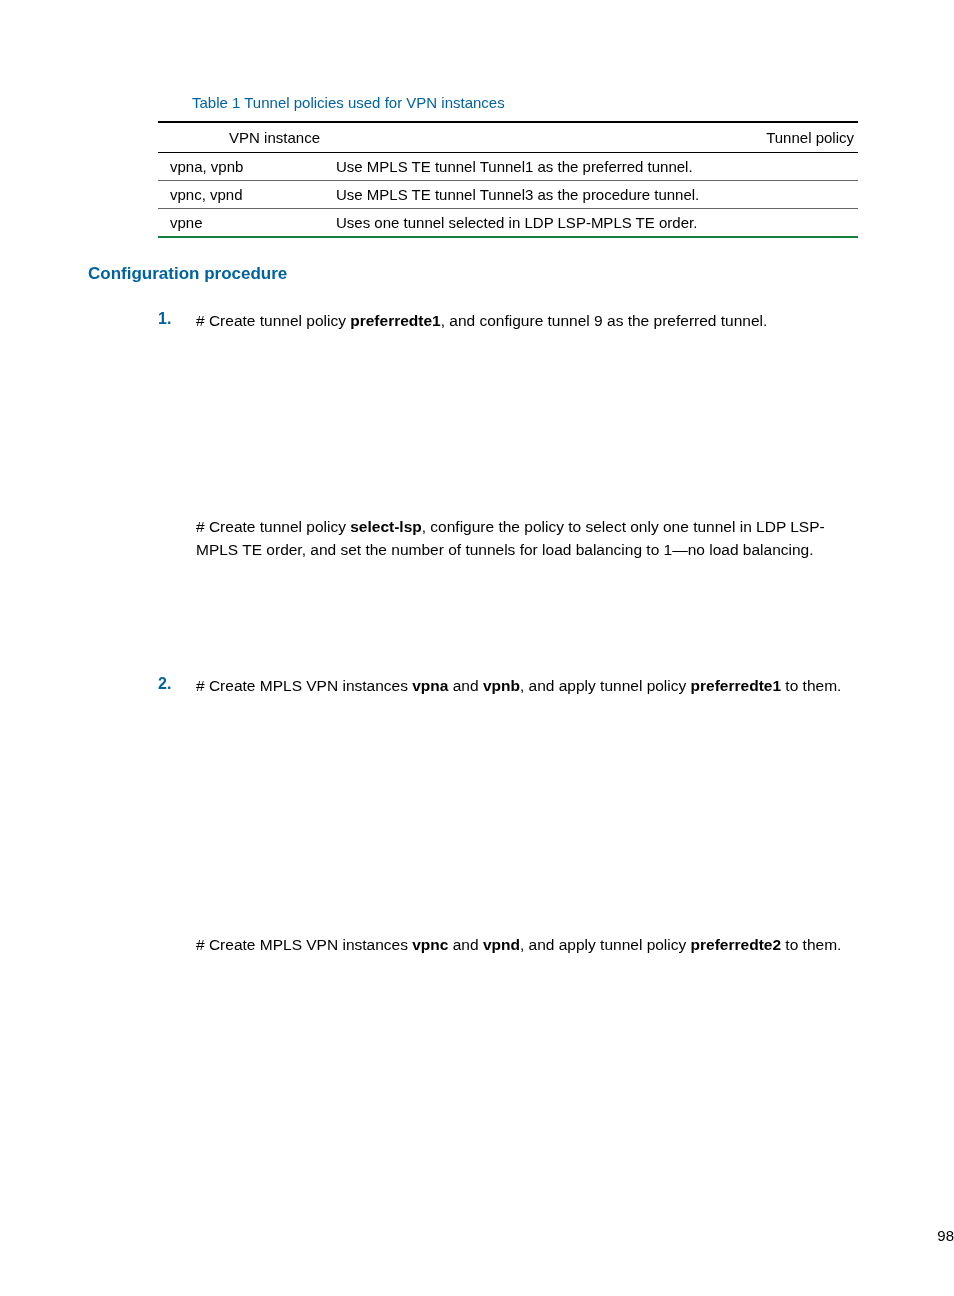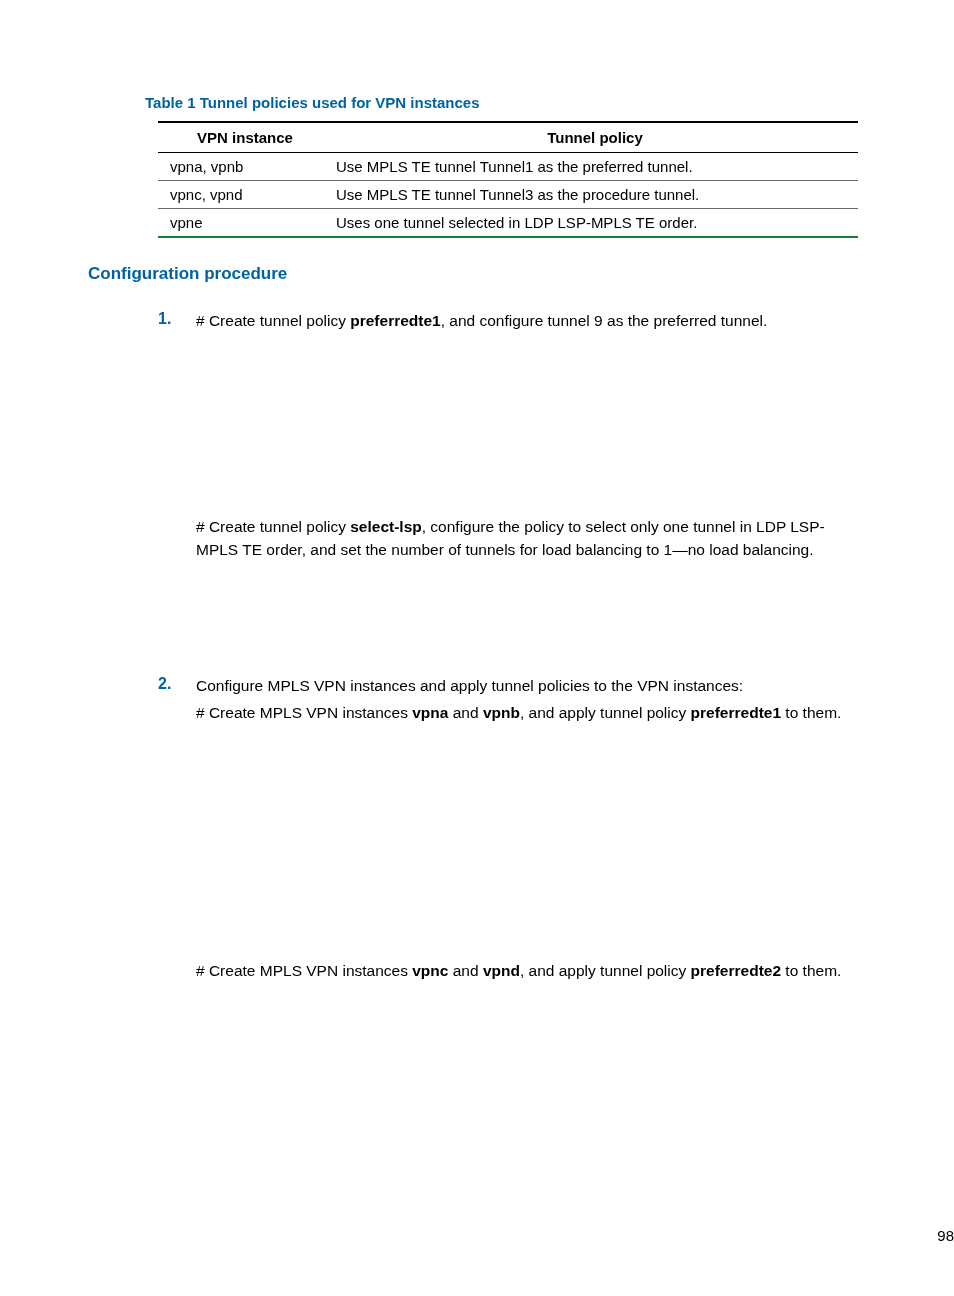--- a/index.html
+++ b/index.html
@@ -10,37 +10,37 @@
     background: #fff;
     font-family: Arial, Helvetica, sans-serif;
     color: #000;
     position: relative;
   }
   .page {
     padding: 94px 88px 0 88px;
   }
   .table-caption {
     color: #0062a0;
-    font-weight: bold;
+    font-weight: normal;
     font-size: 15px;
-    margin-left: 57px;
+    margin-left: 104px;
     margin-bottom: 10px;
   }
   table {
     margin-left: 70px;
     border-collapse: collapse;
     width: 700px;
   }
   thead tr {
     border-top: 2px solid #000;
     border-bottom: 1.2px solid #000;
   }
   th {
-    text-align: center;
-    font-weight: bold;
+    text-align: right;
+    font-weight: normal;
     font-size: 15px;
     padding: 6px 4px 6px 12px;
   }
   th.col1 { width: 150px; }
   td {
     font-size: 15px;
     padding: 5px 4px 5px 12px;
   }
   tbody tr {
     border-bottom: 0.8px solid #666;
@@ -134,21 +134,20 @@
       <div class="gap-small"></div>
 
       <div class="para">
         <span># Create tunnel policy </span><span class="bold">select-lsp</span><span>, configure the policy to select only one tunnel in LDP LSP-MPLS TE order, and set the number of tunnels for load balancing to 1—no load balancing.</span>
       </div>
       <div class="gap-med"></div>
     </li>
 
     <li>
       <span class="num">2.</span>
-      <div class="para">Configure MPLS VPN instances and apply tunnel policies to the VPN instances:</div>
 
       <div class="para">
         <span># Create MPLS VPN instances </span><span class="bold">vpna</span><span> and </span><span class="bold">vpnb</span><span>, and apply tunnel policy </span><span class="bold">preferredte1</span><span> to them.</span>
       </div>
       <div class="gap-large"></div>
 
       <div class="para">
         <span># Create MPLS VPN instances </span><span class="bold">vpnc</span><span> and </span><span class="bold">vpnd</span><span>, and apply tunnel policy </span><span class="bold">preferredte2</span><span> to them.</span>
       </div>
     </li>

